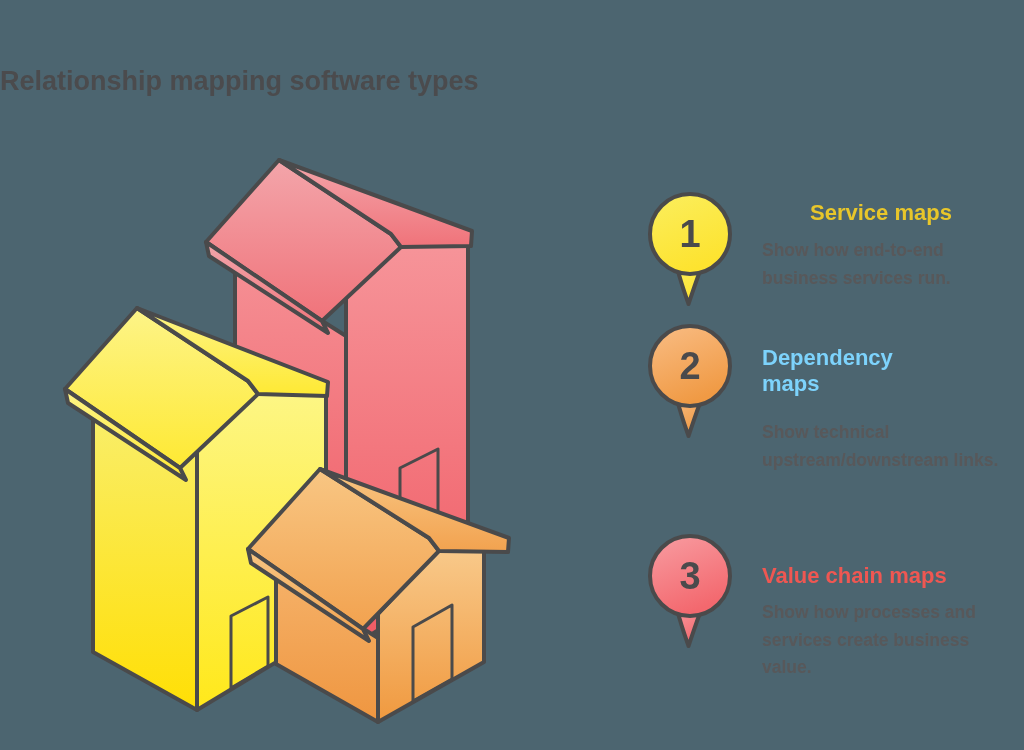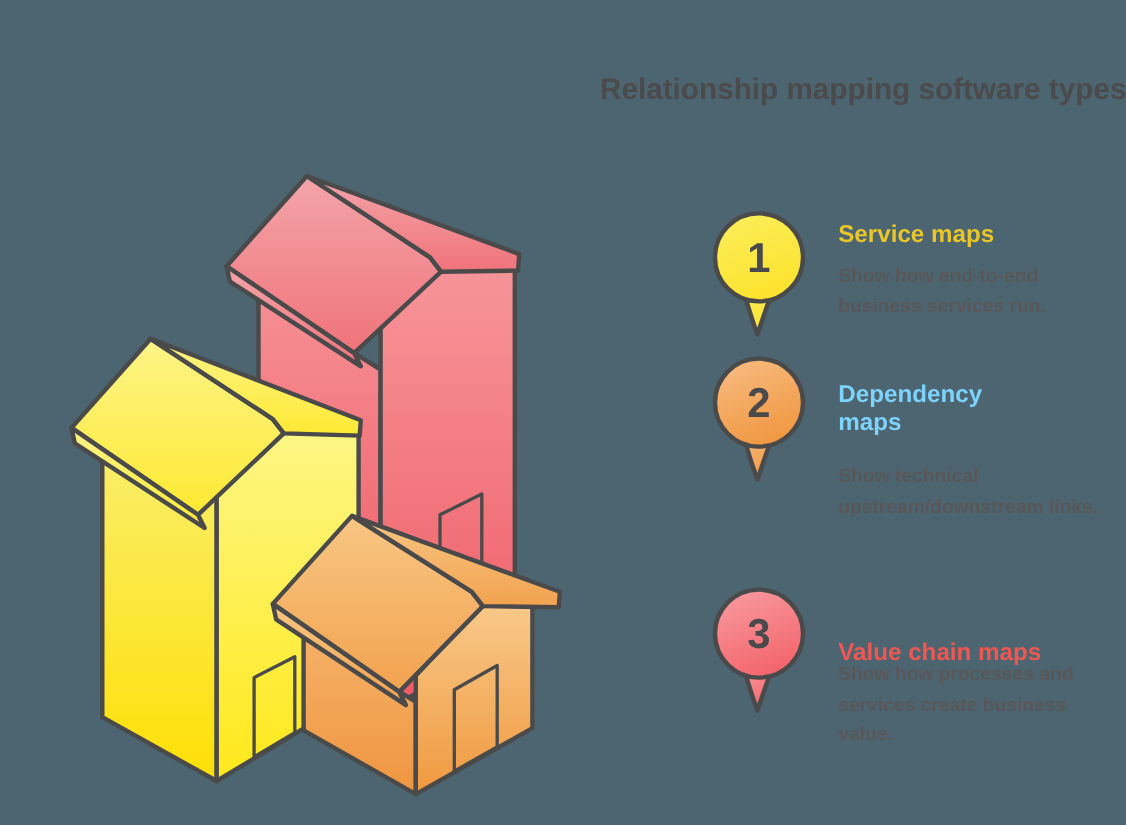--- a/index.html
+++ b/index.html
@@ -2,21 +2,21 @@
 <html><head>
 <meta charset="utf-8">
 <style>
   html,body{margin:0;padding:0;}
   body{
     width:1024px;height:750px;position:relative;overflow:hidden;
     font-family:"Liberation Sans", sans-serif;
   }
   .title{
     position:absolute;left:0;right:0;top:66px;
-    text-align:right;font-size:27px;font-weight:bold;letter-spacing:0px;
+    text-align:left;font-size:27px;font-weight:bold;letter-spacing:0px;
   }
   .illustration{position:absolute;left:0;top:0;}
   .pin{position:absolute;width:100px;height:132px;}
   .pin svg{display:block;}
   .item-text{position:absolute;left:762px;}
   .item-heading{font-size:22px;font-weight:bold;line-height:26px;width:185px;}
   .item-body{font-size:17.5px;font-weight:bold;line-height:27.5px;width:238px;color:#58585a;}
   [data-interactable]{cursor:default;}
 </style>
 </head>
@@ -98,21 +98,21 @@
       <linearGradient id="pinG1" x1="0" y1="0" x2="0.4" y2="1">
         <stop offset="0" stop-color="#fbee5e"></stop>
         <stop offset="1" stop-color="#fde32f"></stop>
       </linearGradient>
     </defs>
     <path data-interactable="false" d="M36,74 C41,93 45,104 48.5,114 C52,104 56,91 63,73 Z" fill="url(#pinG1)" stroke-width="4" stroke-linejoin="round" stroke="#4a4a4b"></path>
     <circle data-interactable="false" cx="50" cy="44" r="40" fill="url(#pinG1)" stroke-width="4" stroke="#4a4a4b"></circle>
     <text data-interactable="false" x="50" y="57" text-anchor="middle" font-size="38" font-weight="bold" font-family="Liberation Sans, sans-serif" fill="#4a4a4c">1</text>
   </svg>
 </div>
-<div class="item-text item-heading" style="top: 200px; color: rgb(232, 198, 42);" data-interactable="false">Service maps</div>
+<div class="item-text item-heading" style="top: 200px; color: rgb(232, 198, 42); margin-left: 48px;" data-interactable="false">Service maps</div>
 <div class="item-text item-body" style="top: 237px; color: rgb(88, 88, 90);" data-interactable="false">Show how end-to-end business services run.</div>
 
 <div class="pin" style="left:640px;top:322px;" data-interactable="false">
   <svg width="100" height="132" viewBox="0 0 100 132">
     <defs>
       <linearGradient id="pinG2" x1="0" y1="0" x2="0.4" y2="1">
         <stop offset="0" stop-color="#f9bd85"></stop>
         <stop offset="1" stop-color="#f09a44"></stop>
       </linearGradient>
     </defs>
@@ -130,14 +130,14 @@
       <linearGradient id="pinG3" x1="0" y1="0" x2="0.4" y2="1">
         <stop offset="0" stop-color="#f89da2"></stop>
         <stop offset="1" stop-color="#f3686e"></stop>
       </linearGradient>
     </defs>
     <path data-interactable="false" d="M36,74 C41,93 45,104 48.5,114 C52,104 56,91 63,73 Z" fill="url(#pinG3)" stroke-width="4" stroke-linejoin="round" stroke="#4a4a4b"></path>
     <circle data-interactable="false" cx="50" cy="44" r="40" fill="url(#pinG3)" stroke-width="4" stroke="#4a4a4b"></circle>
     <text data-interactable="false" x="50" y="57" text-anchor="middle" font-size="38" font-weight="bold" font-family="Liberation Sans, sans-serif" fill="#4a4a4c">3</text>
   </svg>
 </div>
-<div class="item-text item-heading" style="top: 563px; color: rgb(239, 87, 82); margin-top: 17px;" data-interactable="false">Value chain maps</div>
+<div class="item-text item-heading" style="top: 563px; color: rgb(239, 87, 82);" data-interactable="false">Value chain maps</div>
 <div class="item-text item-body" style="top: 599px; color: rgb(88, 88, 90);" data-interactable="false">Show how processes and services create business value.</div>
 
 </body></html>

